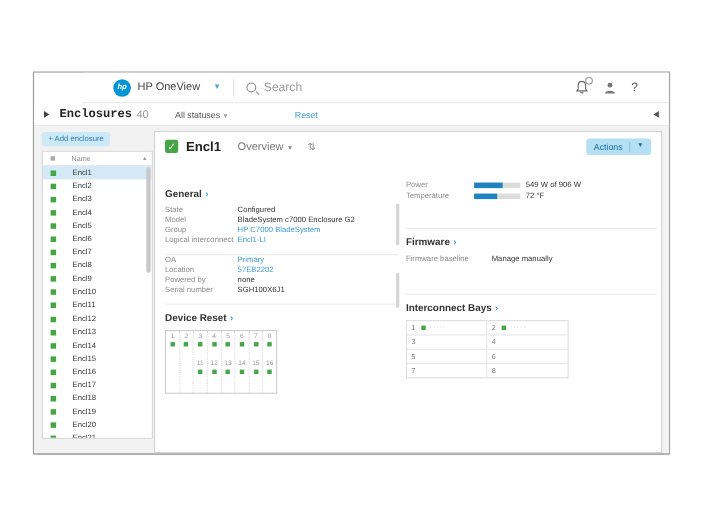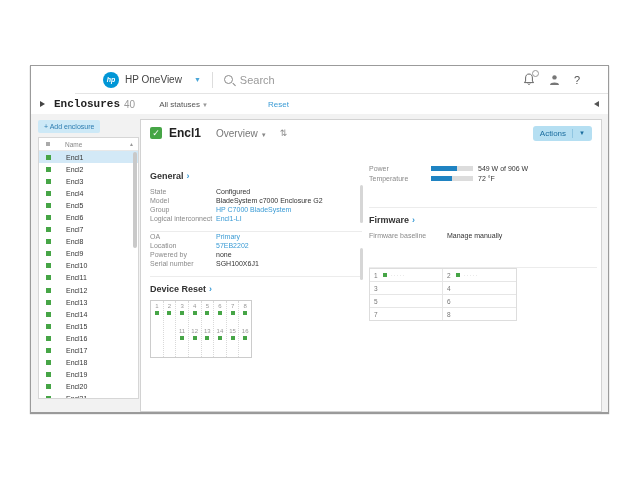--- a/index.html
+++ b/index.html
@@ -400,20 +400,21 @@
           </div>
 
           <div class="sep" style="margin-top:24px;"></div>
           <div class="sec-title"><span>Firmware</span><span class="arr">›</span></div>
           <div class="kv">
               <span class="k" style="width:78px">Firmware baseline</span>
               <span class="v">Manage manually</span>
             </div>
 
           <div class="sep" style="margin-top:27px;"></div>
+          <div class="sec-title"><span>Interconnect Bays</span><span class="arr">›</span></div>
           <div class="ic-table">
             <div class="ic-row">
               <span class="ic-cell">
                   <span>1</span>
                   <span class="bsq"></span>
                   <span class="ic-dots">·····</span>
                 </span>
               <span class="ic-cell">
                   <span>2</span>
                   <span class="bsq"></span>

